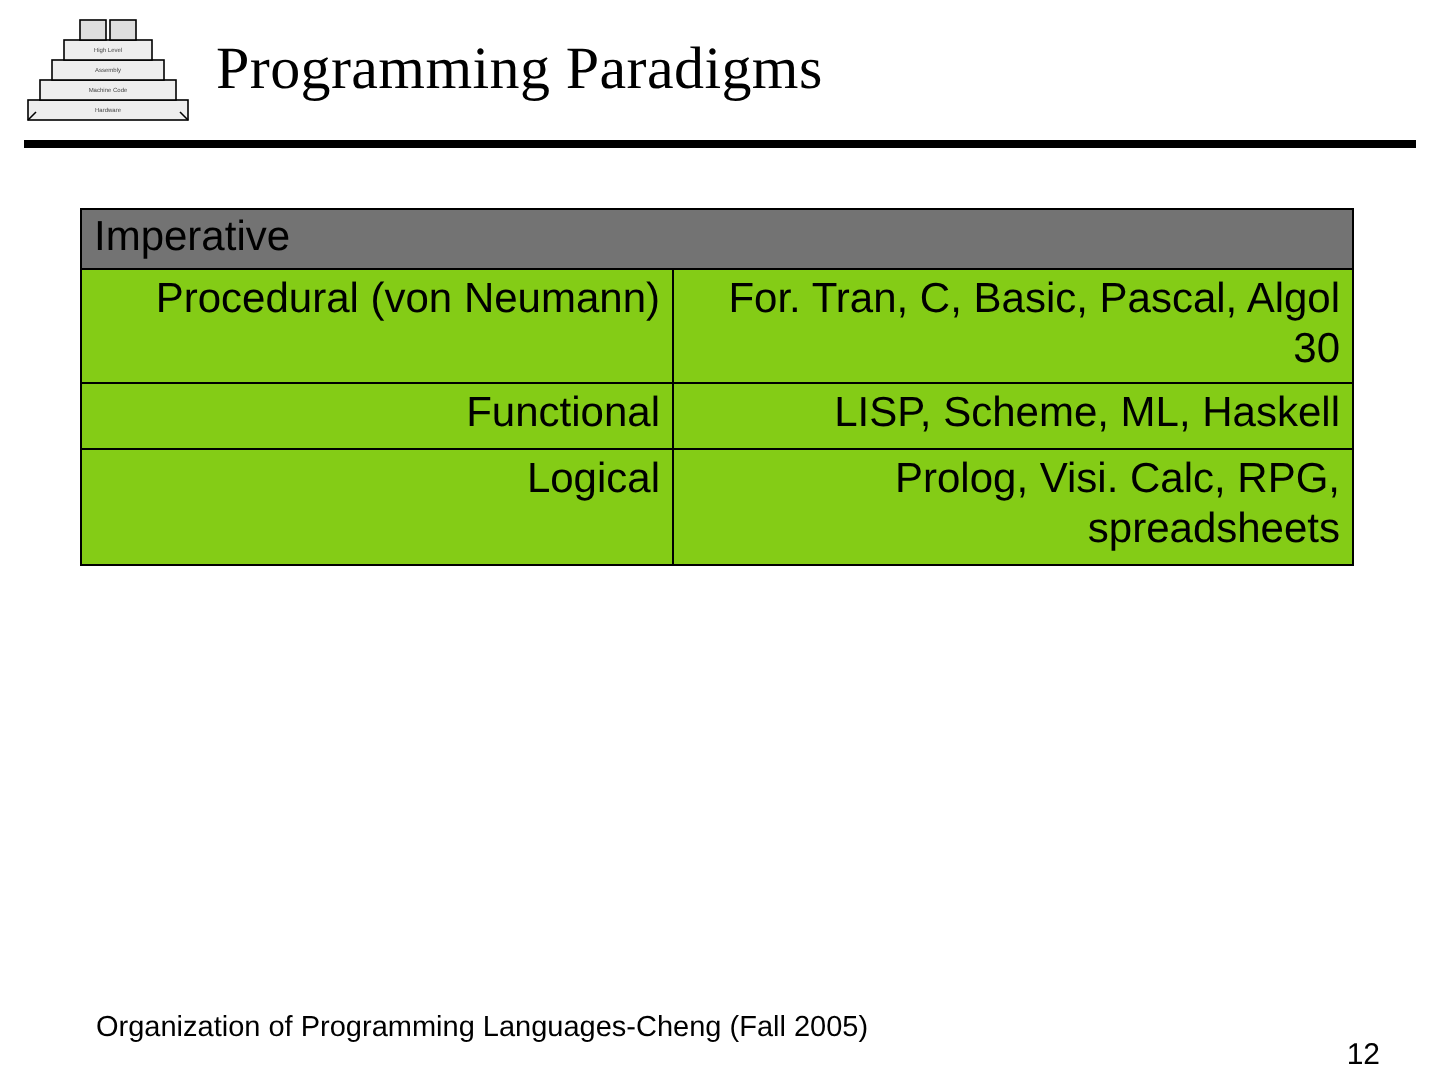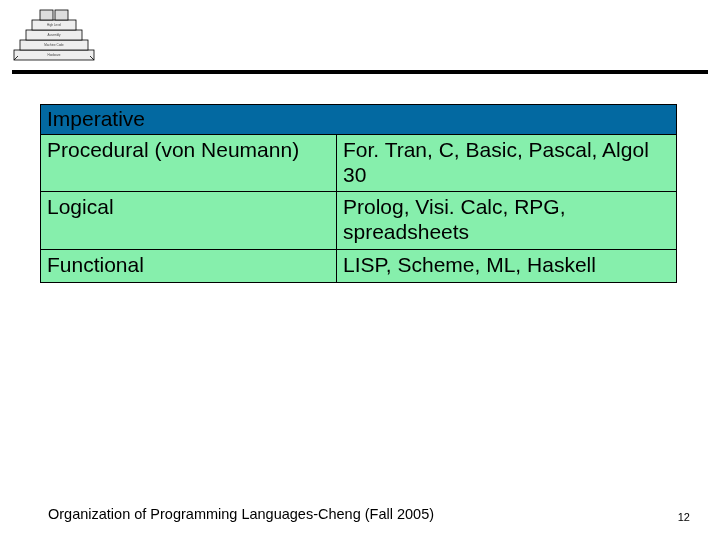--- a/index.html
+++ b/index.html
@@ -6,25 +6,25 @@
   html, body { width: 720px; height: 540px; background: #fff; font-family: Arial, Helvetica, sans-serif; color: #000; }
   .slide { position: relative; width: 720px; height: 540px; }
   .header { display: flex; align-items: center; padding: 6px 8px 0 8px; }
   .pyramid-icon { width: 92px; height: 58px; flex: 0 0 auto; margin-right: 8px; }
   .title { font-size: 30px; font-family: "Times New Roman", serif; font-weight: 400; letter-spacing: 0.2px; white-space: nowrap; }
   .title-rule { border: none; border-top: 4px solid #000; margin: 6px 12px 0 12px; }
   .tbl { border-collapse: collapse; width: 636px; margin: 30px 0 0 40px; table-layout: fixed; }
   .tbl td { border: 1.5px solid #000; font-size: 21px; line-height: 1.18; padding: 3px 6px 4px 6px; vertical-align: top; }
   .tbl col.c1 { width: 296px; }
   .tbl col.c2 { width: 340px; }
-  .hdr td { background: #0369a1; }
-  .row td { background: #86efac; }
+  .hdr td { background: #737373; }
+  .row td { background: #84cc16; text-align: right; }
   .hdr td { padding-top: 2px; padding-bottom: 2px; }
   .footer { position: absolute; bottom: 18px; left: 48px; font-size: 14.5px; text-align: center; }
-  .pagenum { position: absolute; bottom: 17px; right: 30px; font-size: 11px; }
+  .pagenum { position: absolute; bottom: 4px; right: 30px; font-size: 15px; }
 </style>
 </head>
 <body>
 
 <div class="slide">
 
   <div class="header">
     <svg class="pyramid-icon" viewBox="0 0 92 58">
 
       <g stroke="#000" stroke-width="0.8">
@@ -37,42 +37,43 @@
         <line x1="6" y1="54" x2="10" y2="50"></line>
         <line x1="86" y1="54" x2="82" y2="50"></line>
       </g>
       <g fill="#444" font-size="3" font-family="Arial">
         <text x="46" y="50" text-anchor="middle">Hardware</text>
         <text x="46" y="40" text-anchor="middle">Machine Code</text>
         <text x="46" y="30" text-anchor="middle">Assembly</text>
         <text x="46" y="20" text-anchor="middle">High Level</text>
       </g>
     </svg>
+    <div class="title">Programming Paradigms</div>
   </div>
   <hr class="title-rule">
 
   <table class="tbl">
     <colgroup>
         <col class="c1">
         <col class="c2">
       </colgroup>
     <tbody>
       <tr class="hdr">
           <td colspan="2">Imperative</td>
         </tr>
       <tr class="row">
         <td>Procedural (von Neumann)</td>
         <td>For. Tran, C, Basic, Pascal, Algol 30</td>
       </tr>
       <tr class="row">
+        <td>Functional</td>
+        <td>LISP, Scheme, ML, Haskell</td>
+      </tr>
+      <tr class="row">
         <td>Logical</td>
         <td>Prolog, Visi. Calc, RPG, spreadsheets</td>
-      </tr>
-      <tr class="row">
-        <td>Functional</td>
-        <td>LISP, Scheme, ML, Haskell</td>
       </tr>
     </tbody>
   </table>
 
   <div class="footer">Organization of Programming Languages-Cheng (Fall 2005)</div>
   <div class="pagenum">12</div>
 </div>
 
 </body></html>

